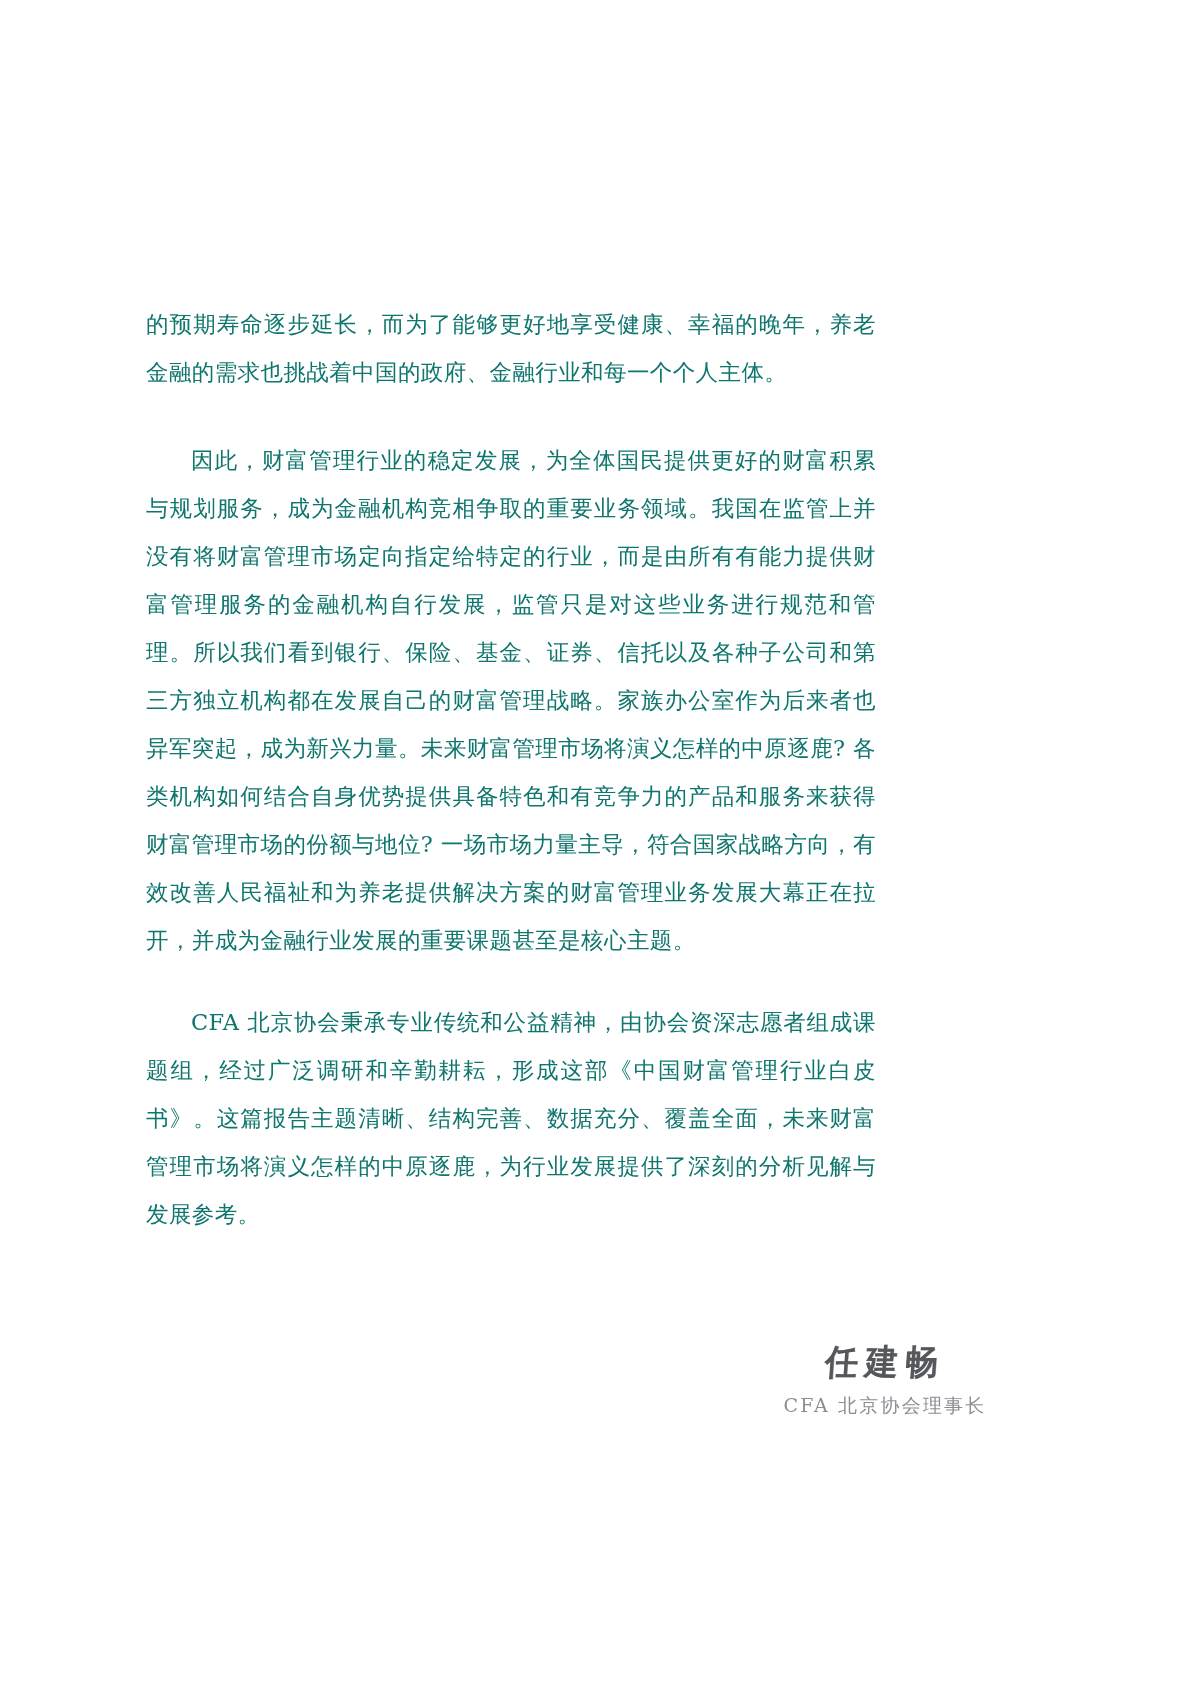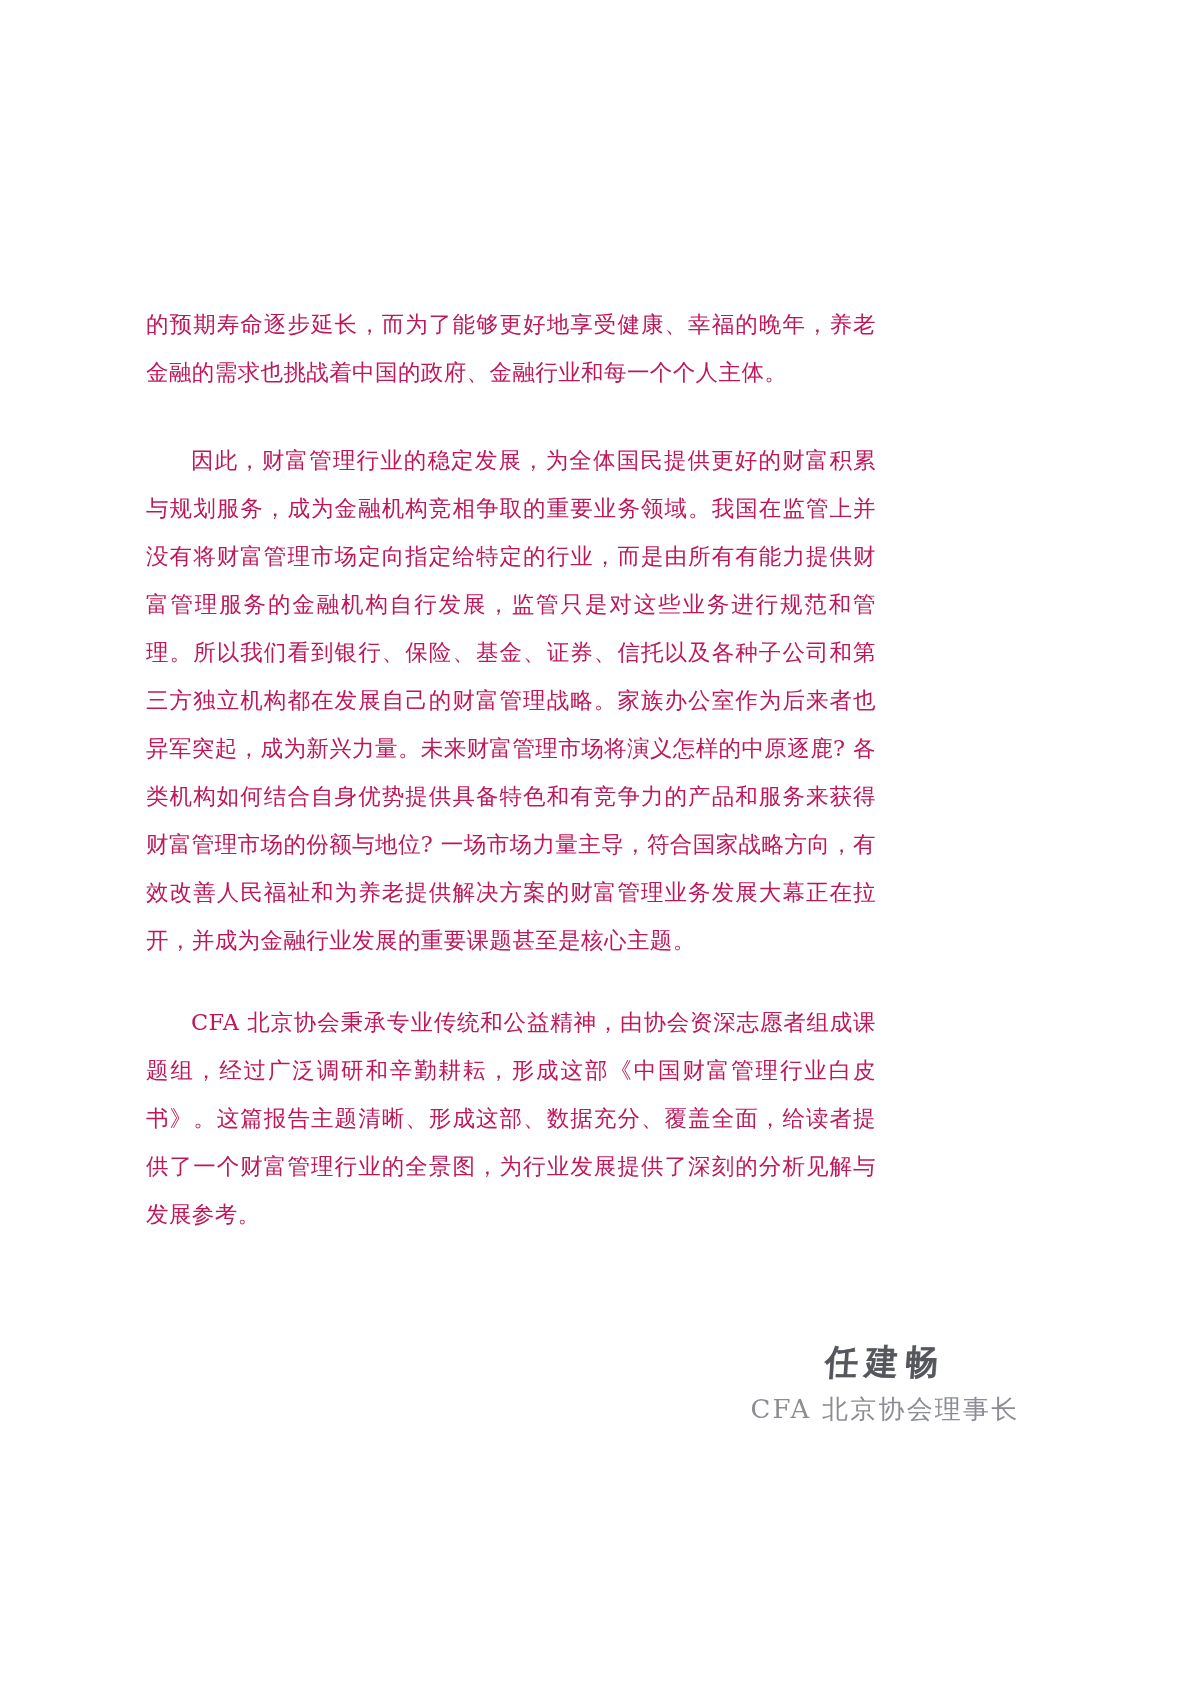--- a/index.html
+++ b/index.html
@@ -26,21 +26,21 @@
     position: absolute;
     left: 146px;
     top: 300px;
     width: 730px;
   }
 
   .para {
     margin: 0 0 34px 0;
     font-size: 22.5px;
     line-height: 48px;
-    color: #be185d;
+    color: #0f766e;
     text-align: justify;
     text-justify: inter-ideograph;
     letter-spacing: 0.4px;
     font-family: "DejaVu Serif", "Liberation Serif", serif;
   }
 
   .para.indent {
     text-indent: 2em;
   }
 
@@ -64,38 +64,38 @@
     letter-spacing: 7px;
     line-height: 1.15;
     transform: skewX(-4deg) scaleY(1.06);
     display: inline-block;
     text-shadow: 0.5px 0.4px 0 rgba(85,87,92,0.45);
   }
 
   .signature-title {
     margin-top: 12px;
     font-family: "DejaVu Serif", "Liberation Serif", serif;
-    font-size: 26px;
+    font-size: 19px;
     color: #8b8d93;
     letter-spacing: 2.2px;
     line-height: 1.3;
   }
 </style>
 </head>
 <body>
 
 <div class="page">
 
   <div class="content">
 
     <p class="para first">的预期寿命逐步延长，而为了能够更好地享受健康、幸福的晚年，养老金融的需求也挑战着中国的政府、金融行业和每一个个人主体。</p>
 
     <p class="para indent">因此，财富管理行业的稳定发展，为全体国民提供更好的财富积累与规划服务，成为金融机构竞相争取的重要业务领域。我国在监管上并没有将财富管理市场定向指定给特定的行业，而是由所有有能力提供财富管理服务的金融机构自行发展，监管只是对这些业务进行规范和管理。所以我们看到银行、保险、基金、证券、信托以及各种子公司和第三方独立机构都在发展自己的财富管理战略。家族办公室作为后来者也异军突起，成为新兴力量。未来财富管理市场将演义怎样的中原逐鹿? 各类机构如何结合自身优势提供具备特色和有竞争力的产品和服务来获得财富管理市场的份额与地位? 一场市场力量主导，符合国家战略方向，有效改善人民福祉和为养老提供解决方案的财富管理业务发展大幕正在拉开，并成为金融行业发展的重要课题甚至是核心主题。</p>
 
-    <p class="para indent">CFA 北京协会秉承专业传统和公益精神，由协会资深志愿者组成课题组，经过广泛调研和辛勤耕耘，形成这部《中国财富管理行业白皮书》。这篇报告主题清晰、形成这部、数据充分、覆盖全面，给读者提供了一个财富管理行业的全景图，为行业发展提供了深刻的分析见解与发展参考。</p>
+    <p class="para indent">CFA 北京协会秉承专业传统和公益精神，由协会资深志愿者组成课题组，经过广泛调研和辛勤耕耘，形成这部《中国财富管理行业白皮书》。这篇报告主题清晰、结构完善、数据充分、覆盖全面，未来财富管理市场将演义怎样的中原逐鹿，为行业发展提供了深刻的分析见解与发展参考。</p>
 
 
   </div>
 
   <div class="signature-block">
     <div class="signature-name">任建畅</div>
     <div class="signature-title">CFA 北京协会理事长</div>
   </div>
 
 </div>

